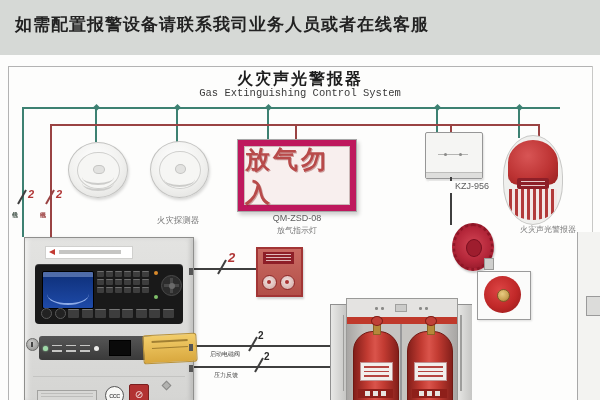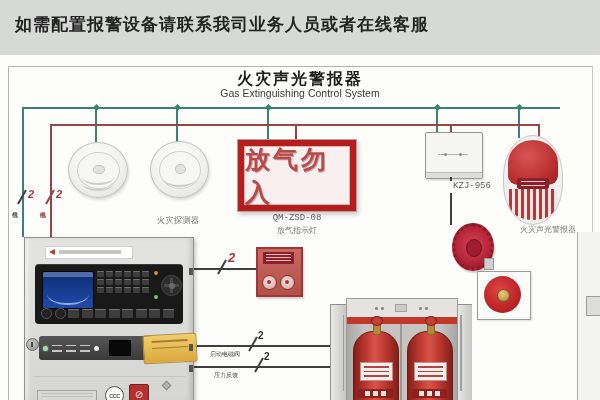--- a/index.html
+++ b/index.html
@@ -8,43 +8,43 @@
   .abs{position:absolute;}
   
   .header{left:0;top:0;width:600px;height:55px;background:#d6d9d6;}
   .notice{left:15px;top:13px;font-size:17px;font-weight:bold;color:#222;letter-spacing:1px;}
   
   .bline{background:#b3b3b3;}
   .rstrip{left:577px;top:232px;width:23px;height:168px;background:#f3f3f1;border-left:1px solid #a8a8a8;}
   .rtab{left:586px;top:296px;width:14px;height:18px;background:#dcdcda;border:1px solid #9a9a9a;}
   
   .title-cn{left:0;top:69px;width:600px;text-align:center;font-size:16px;font-weight:bold;color:#1d1d1d;letter-spacing:2px;}
-  .title-en{left:0;top:87px;width:600px;text-align:center;font-size:10.5px;color:#3a3a3a;}
+  .title-en{left:0;top:87px;width:600px;text-align:center;font-size:10.5px;color:#3a3a3a;font-family:Liberation Mono, monospace;}
   
   .wg{background:var(--wire-green,#3d8172);}
   .wr{background:var(--wire-red,#9a4343);}
   .wd{background:#3f3f3f;}
   .node{width:5px;height:5px;transform:rotate(45deg);}
   .slash{width:16px;height:2px;transform:rotate(-60deg);}
   .cnt{font-size:11px;font-weight:bold;color:#b03535;font-style:italic;}
   .cntd{font-size:10px;font-weight:bold;color:#2a2a2a;}
   .vlabel{writing-mode:vertical-rl;text-orientation:upright;font-size:6px;line-height:6px;color:#4a5a50;}
   .vlabel.red{color:#a04848;}
   .wlabel{font-size:6px;color:#4a4a4a;}
   
   .det{border-radius:50%;background:radial-gradient(circle at 45% 35%,#ffffff 0%,#f1f1ef 55%,#dcdcda 100%);
        border:1px solid #c2c2c0;box-shadow:1px 2px 3px rgba(0,0,0,.15);}
   .det .ring{position:absolute;left:14%;top:16%;width:70%;height:66%;border-radius:50%;border:1px solid #cfcfcd;background:#f6f6f4;}
   .det .core{position:absolute;left:42%;top:40%;width:16%;height:14%;border-radius:50%;background:#e2e2e0;border:1px solid #c5c5c3;}
   .det .slit{position:absolute;left:22%;width:56%;height:26%;border-radius:50%;border-bottom:2px solid #ccccca;}
   .dlabel{text-align:center;color:#6b6b6b;line-height:11.5px;}
-  .dlabel .model{font-size:9.5px;color:#5c5c5c;font-family:Liberation Mono, monospace;}
+  .dlabel .model{font-size:9.5px;color:#5c5c5c;}
   .dlabel .desc{font-size:8.5px;color:#787878;}
   
-  .sign{background:#b91c1c;border:1px solid #a6a6a6;box-shadow:2px 3px 4px rgba(0,0,0,.18);}
+  .sign{background:#be185d;border:1px solid #a6a6a6;box-shadow:2px 3px 4px rgba(0,0,0,.18);}
   .sign .inner{position:absolute;left:6px;top:6px;right:6px;bottom:6px;background:#f8efee;border:1px solid #cbb9b8;
        display:flex;align-items:center;justify-content:center;}
   .sign .txt{font-size:25px;font-weight:bold;color:var(--sign-red,#b84a4a);letter-spacing:3px;
        text-shadow:1px 1px 0 rgba(140,40,40,.4);}
   
   .iomod{background:#f5f5f3;border:1px solid #969696;border-radius:2px;box-shadow:1px 2px 2px rgba(0,0,0,.12);}
   .iomod .mline{position:absolute;left:12px;top:21px;width:30px;height:1px;background:#b5b5b3;}
   .iomod .mdot{position:absolute;width:3px;height:3px;border-radius:50%;background:#8a8a88;top:20px;}
   .iomod .mband{position:absolute;left:0;bottom:0;width:100%;height:5px;background:#dededc;border-top:1px solid #bdbdbb;}
   .wlbl-bg{background:#fdfdfc;}

